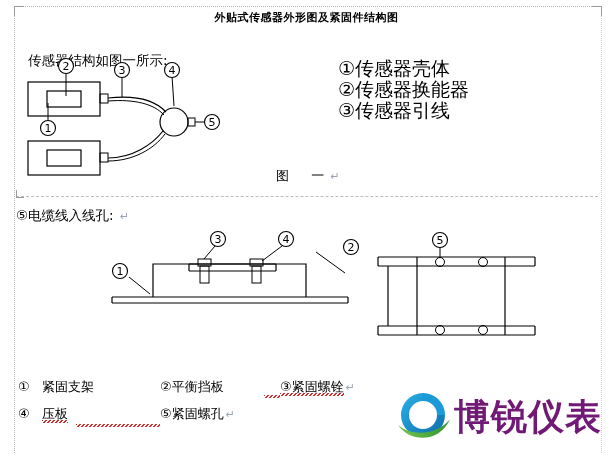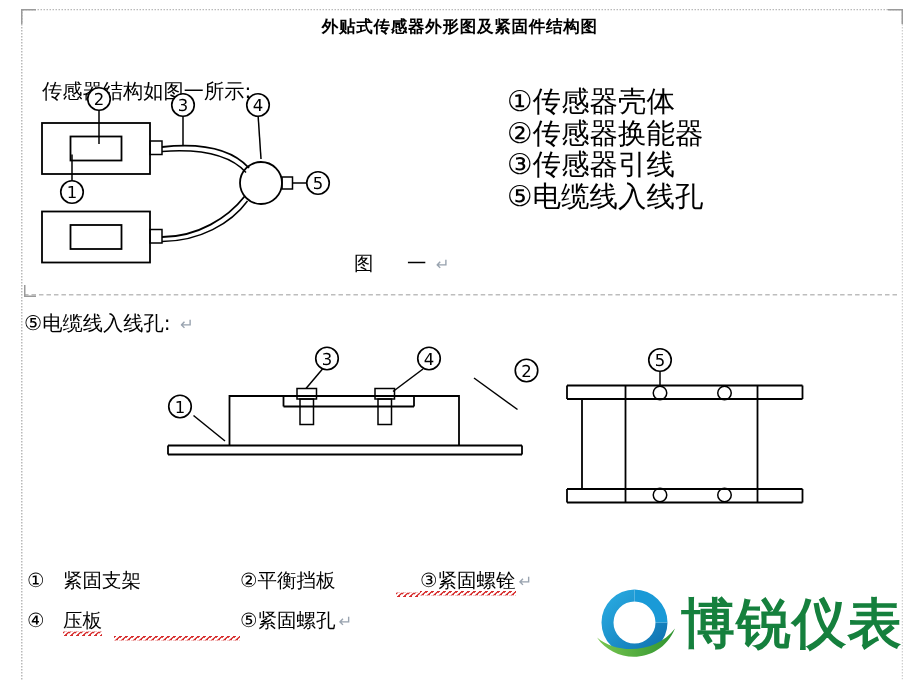--- a/index.html
+++ b/index.html
@@ -53,21 +53,21 @@
   }
 
   
   .legend-right{
     position:absolute;left:338px;top:58px;
     font-size:19px;line-height:21px;color:#000;white-space:nowrap;
   }
 
   
   .caption{
-    position:absolute;font-size:13px;color:#000;white-space:nowrap;
+    position:absolute;font-size:13px;color:#000;white-space:nowrap;margin-left:40px;
   }
   .cap1{left:236px;top:167px;}
   .cap2{left:255px;top:344px;}
   .cap-gap{display:inline-block;width:14px;}
 
   
   .legend-bottom{
     position:absolute;left:18px;top:378px;width:380px;
     font-size:13px;color:#000;
   }
@@ -96,21 +96,21 @@
   .ln{stroke:#000;fill:none;stroke-width:1.2;}
   .ln-thin{stroke:#000;fill:none;stroke-width:1;}
   .lead{stroke:#000;fill:none;stroke-width:1;}
   .cir-num{fill:#fff;stroke:#000;stroke-width:1.1;}
   .num-t{font-family:"DejaVu Sans","Liberation Sans",sans-serif;font-size:11px;fill:#000;text-anchor:middle;dominant-baseline:central;}
 
   
   .logo{position:absolute;left:396px;top:389px;width:205px;height:60px;}
   .logo-text{
     position:absolute;left:58px;top:6px;
-    font-size:36px;font-weight:bold;color:#15803d;
+    font-size:36px;font-weight:bold;color:#701a75;
     letter-spacing:1px;line-height:44px;white-space:nowrap;
   }
 </style>
 </head>
 <body>
 
 <div id="page">
 
   <div class="margin-frame"></div>
   <div class="corner tl"></div>
@@ -168,21 +168,20 @@
     <g>
       <circle class="cir-num" cx="212" cy="122" r="7.5"></circle>
       <text class="num-t" x="212" y="122.5">5</text>
     </g>
   </svg>
 
   <div class="legend-right">
     <div>①传感器壳体</div>
     <div>②传感器换能器</div>
     <div>③传感器引线</div>
-    <div>⑤电缆线入线孔</div>
   </div>
 
   <div class="caption cap1">
     <span>图</span>
     <span class="cap-gap"></span>
     <span>一</span>
     <span class="pilcrow">↵</span>
   </div>
 
   <div class="sep"></div>

